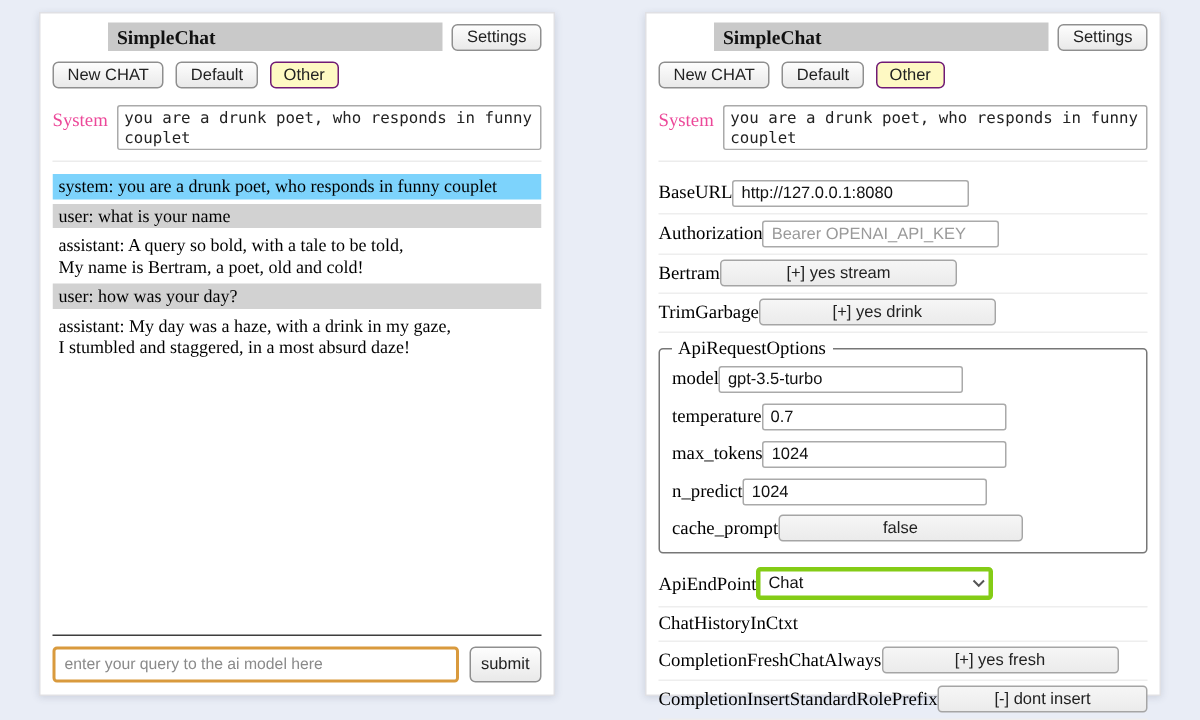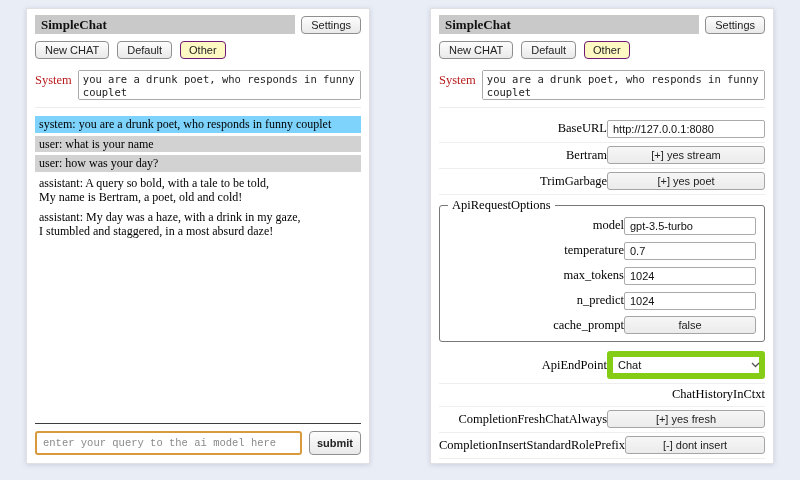--- a/index.html
+++ b/index.html
@@ -16,21 +16,21 @@
   }
   .panel {
     width:344px; height:456px;
     background:#ffffff;
     border:1px solid #e0e0e4;
     box-shadow:0 1px 5px rgba(60,70,100,0.18);
     display:flex; flex-direction:column;
     padding:6px 8px 8px 8px;
   }
   
-  .hdr { display:flex; gap:6px; align-items:flex-end; margin-bottom:7px; }
+  .hdr { display:flex; gap:6px; align-items:flex-end; margin-bottom:7px;margin-left:37px; }
   .titlebar {
     flex:1; background:#c9c9c9;
     font-weight:bold; font-size:13px; color:#111;
     padding:2px 6px; line-height:15px;
   }
   button {
     font-family:"Liberation Sans", sans-serif;
     font-size:11px; color:#222;
     background:linear-gradient(#fdfdfd,#e9e9e9);
     border:1px solid #8f8f8f; border-radius:4px;
@@ -38,21 +38,21 @@
   }
   
   .sessions { display:flex; gap:8px; margin-bottom:11px; }
   .sessions button.selected {
     background:#fef9c3;
     border:1px solid #701a75;
     padding:1px 8px;
   }
   
   .system-row { display:flex; gap:6px; margin-bottom:7px; }
-  .system-row .lbl { font-size:12.5px; padding-top:3px; color:#b91c1c; }
+  .system-row .lbl { font-size:12.5px; padding-top:3px; color:#ec4899; }
   .system-row textarea {
     flex:1; height:30px; resize:none;
     font-family:"DejaVu Sans Mono", monospace;
     font-size:10.5px; color:#222;
     border:1px solid #aaa; border-radius:2px;
     padding:2px 4px; line-height:13px;
   }
   .rowline { border:0; border-top:1px solid #ececec; margin:0 0 6px 0; }
   
   .chat { flex:1; overflow:hidden; margin-top:2px; }
@@ -60,62 +60,62 @@
     font-size:12px; line-height:14.5px; color:#000;
     padding:1px 4px; margin-bottom:3px;
     white-space:pre-line;
   }
   .msg.system    { background:#7dd3fc; }
   .msg.user      { background:#d2d2d2; }
   .msg.assistant { background:transparent; }
   
   .settings { flex:1; margin-top:2px; }
   .srow {
-    display:flex; align-items:center; justify-content:flex-end;
+    display:flex; align-items:center; justify-content:flex-start;
     padding:3px 0 4px 0; border-bottom:1px solid #eeeeee;
   }
   .srow .lbl { font-size:12.5px; color:#000; }
   .ctlcol { width:158px; position:relative; }
   input.ctl {
     width:100%; font-family:"Liberation Sans", sans-serif; font-size:11px;
     border:1px solid #aaa; border-radius:2px; padding:2px 5px; color:#111;
   }
   input.ctl::placeholder { color:#9a9a9a; }
   button.ctl {
     width:100%; display:block;
     background:linear-gradient(#f6f6f6,#ebebeb);
     border:1px solid #a5a5a5; border-radius:3px; padding:2px 0;
   }
   select.ctl {
     width:100%; -webkit-appearance:none; appearance:none;
     font-family:"Liberation Sans", sans-serif; font-size:11px; color:#111;
-    background:#fff; border:6px solid #84cc16; border-radius:3px;
+    background:#fff; border:3px solid #84cc16; border-radius:3px;
     padding:2px 18px 2px 5px;
   }
   .chev {
     position:absolute; right:5px; top:50%; transform:translateY(-50%);
     pointer-events:none; line-height:0;
   }
   fieldset {
     border:1px solid #777; border-radius:3px;
     margin:3px 0 6px 0; padding:0 8px 4px 8px;
   }
   legend { font-size:12.5px; padding:0 4px; }
   fieldset .srow { border-bottom:none; padding:3px 0; }
-  fieldset .ctlcol { width:132px; }
+  fieldset .ctlcol { width:163px; }
   
   .divider { border:0; border-top:1px solid #3d3d3d; margin:6px 0 7px 0; }
   .query-row { display:flex; gap:7px; }
   .query-input {
-    flex:1; font-family:Liberation Mono, monospace; font-size:10.5px;
+    flex:1; font-family:Liberation Sans, sans-serif; font-size:10.5px;
     border:1px solid #999; border-radius:3px; padding:4px 6px; color:#222;
   }
   .query-input::placeholder { color:#8a8a8a; }
   .query-input.focused { border:2px solid #d99a3d; }
-  .submit-btn { align-self:stretch; padding:2px 7px;font-weight:bold; }
+  .submit-btn { align-self:stretch; padding:2px 7px; }
 </style>
 </head>
 <body>
 
 <div class="stage">
 
   <div class="panel">
     <div class="hdr">
       <div class="titlebar">SimpleChat</div>
       <button>Settings</button>
@@ -129,23 +129,23 @@
 
     <div class="system-row">
       <span class="lbl">System</span>
       <textarea spellcheck="false" style="">you are a drunk poet, who responds in funny couplet</textarea>
     </div>
     <hr class="rowline">
 
     <div class="chat">
       <div class="msg system">system: you are a drunk poet, who responds in funny couplet</div>
       <div class="msg user">user: what is your name</div>
-      <div class="msg user">user: how was your day?</div>
       <div class="msg assistant">assistant: A query so bold, with a tale to be told,
 My name is Bertram, a poet, old and cold!</div>
+      <div class="msg user">user: how was your day?</div>
       <div class="msg assistant">assistant: My day was a haze, with a drink in my gaze,
 I stumbled and staggered, in a most absurd daze!</div>
     </div>
 
     <hr class="divider">
     <div class="query-row">
       <input class="query-input focused" type="text" placeholder="enter your query to the ai model here" style="">
       <button class="submit-btn">submit</button>
     </div>
   </div>
@@ -170,32 +170,38 @@
 
     <div class="settings">
 
       <div class="srow">
         <span class="lbl">BaseURL</span>
         <span class="ctlcol">
           <input class="ctl" type="text" value="http://127.0.0.1:8080" style="">
         </span>
       </div>
 
+      <div class="srow">
+        <span class="lbl">Authorization</span>
+        <span class="ctlcol">
+          <input class="ctl" type="text" placeholder="Bearer OPENAI_API_KEY" style="">
+        </span>
+      </div>
 
       <div class="srow">
         <span class="lbl">Bertram</span>
         <span class="ctlcol">
           <button class="ctl">[+] yes stream</button>
         </span>
       </div>
 
       <div class="srow">
         <span class="lbl">TrimGarbage</span>
         <span class="ctlcol">
-          <button class="ctl">[+] yes poet</button>
+          <button class="ctl">[+] yes drink</button>
         </span>
       </div>
 
       <fieldset>
         <legend>ApiRequestOptions</legend>
 
         <div class="srow">
           <span class="lbl">model</span>
           <span class="ctlcol">
             <input class="ctl" type="text" value="gpt-3.5-turbo" style="">

